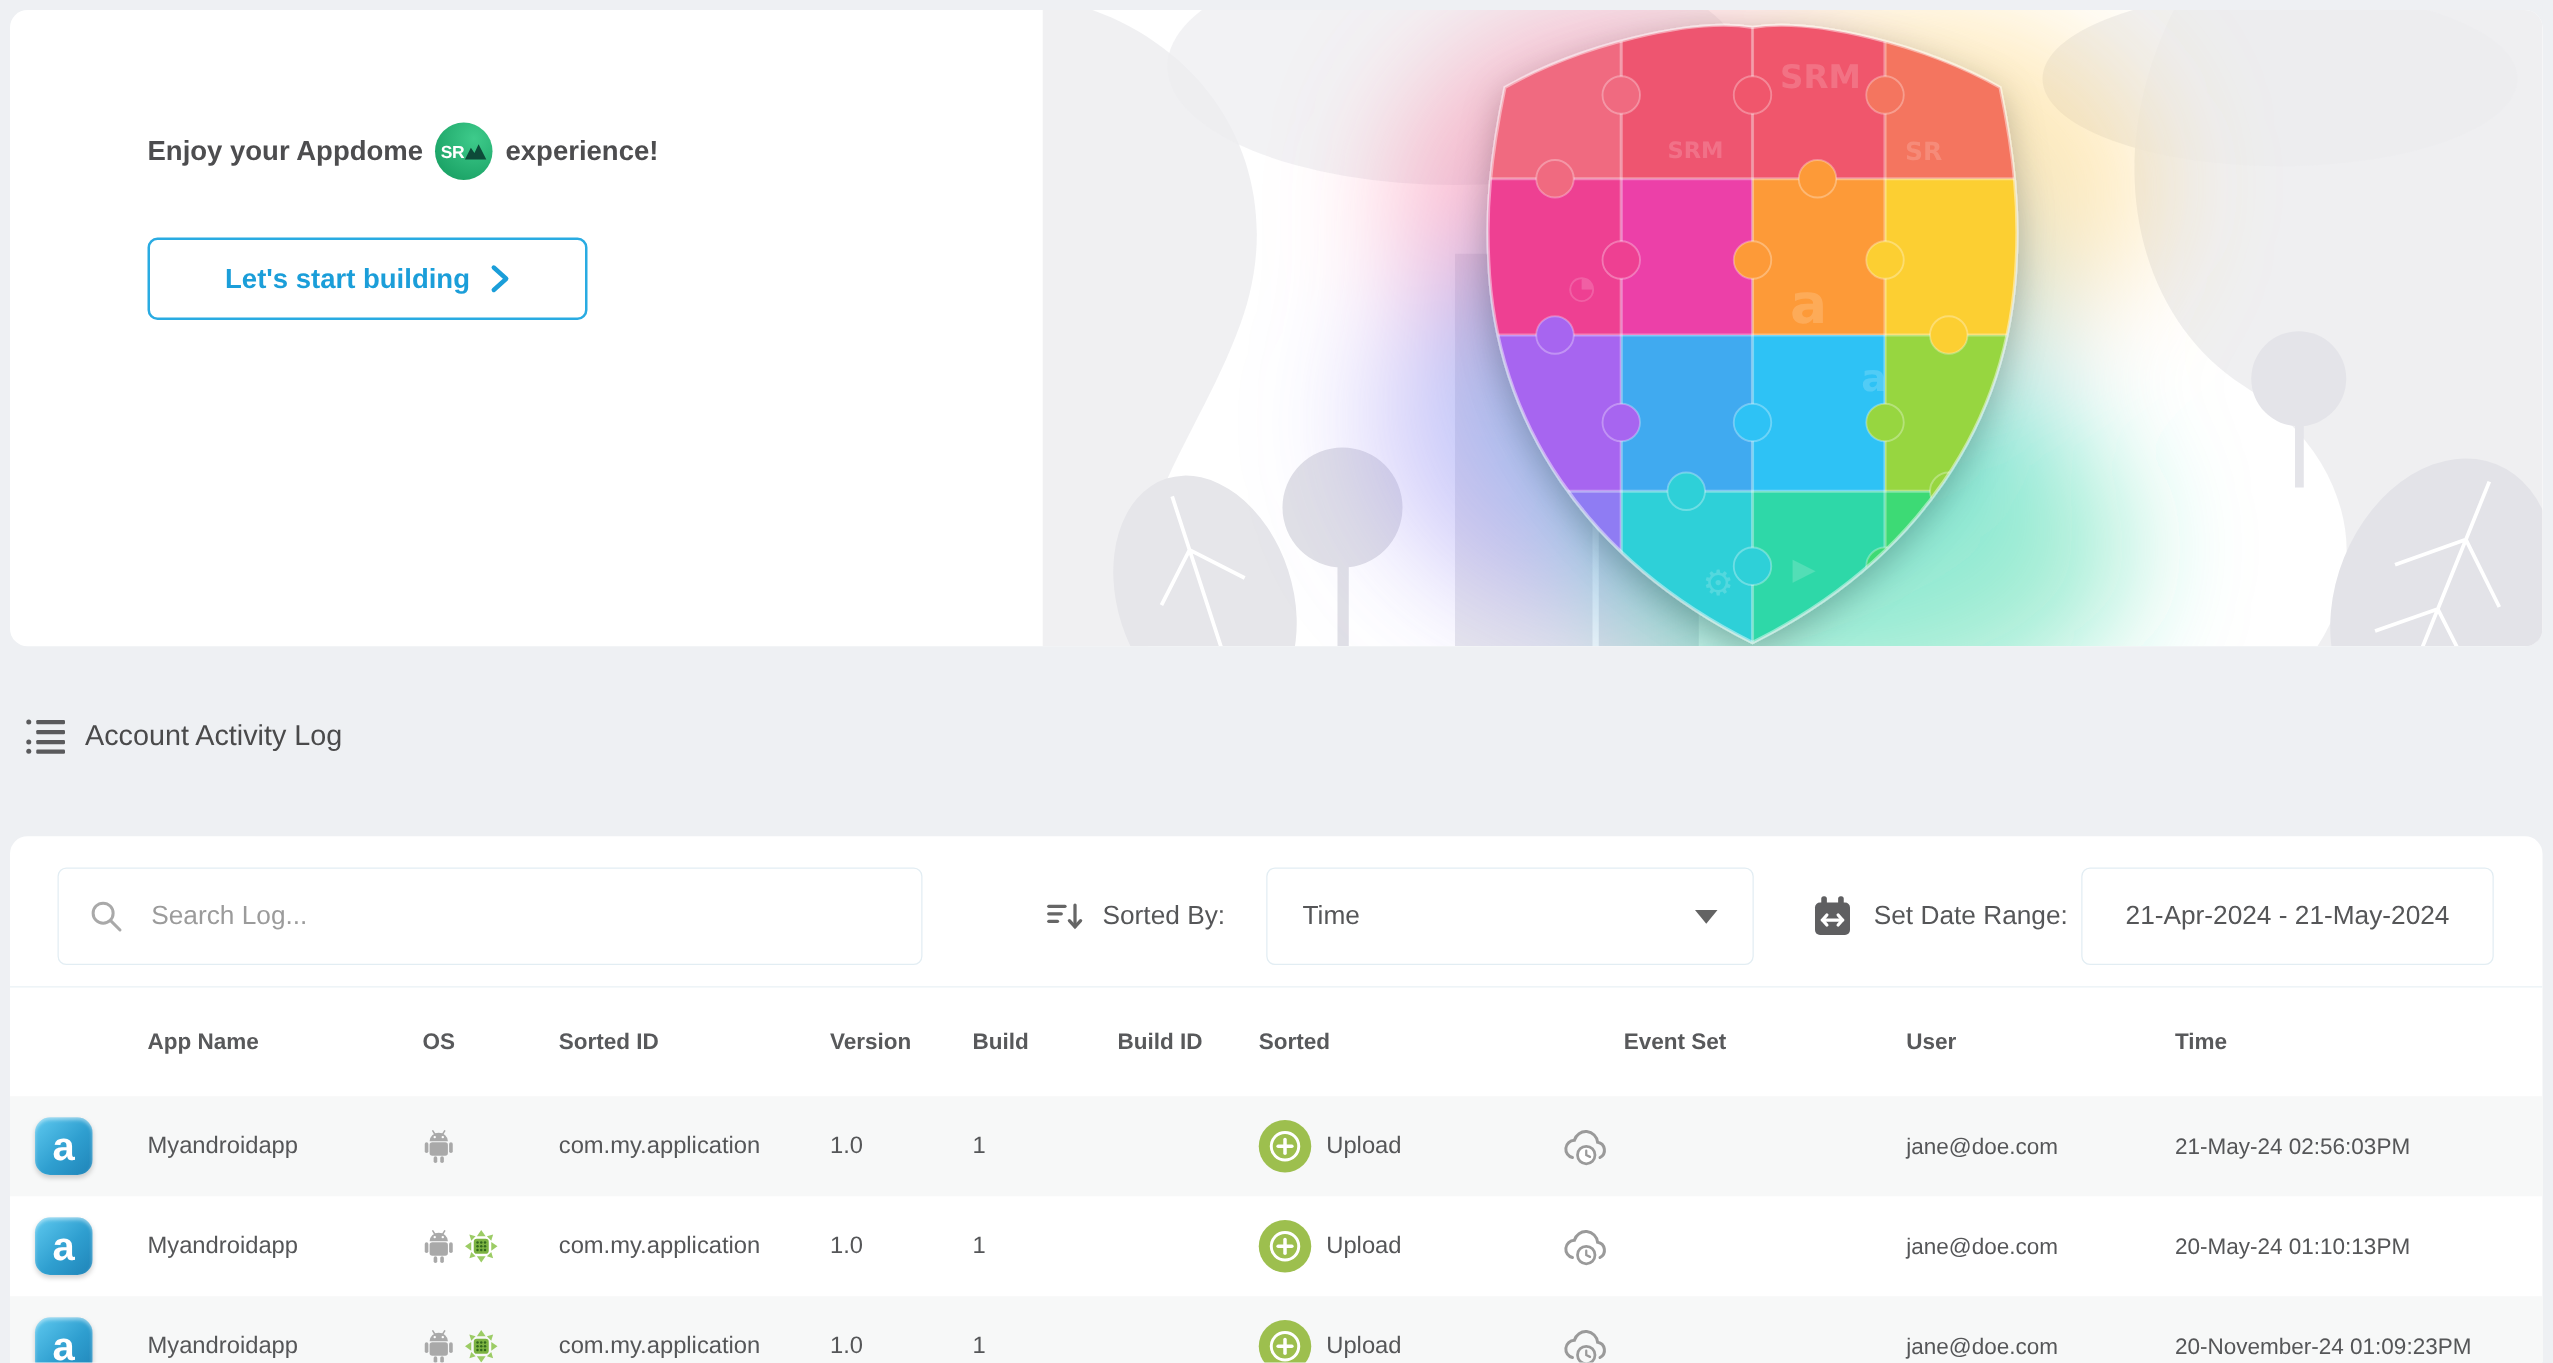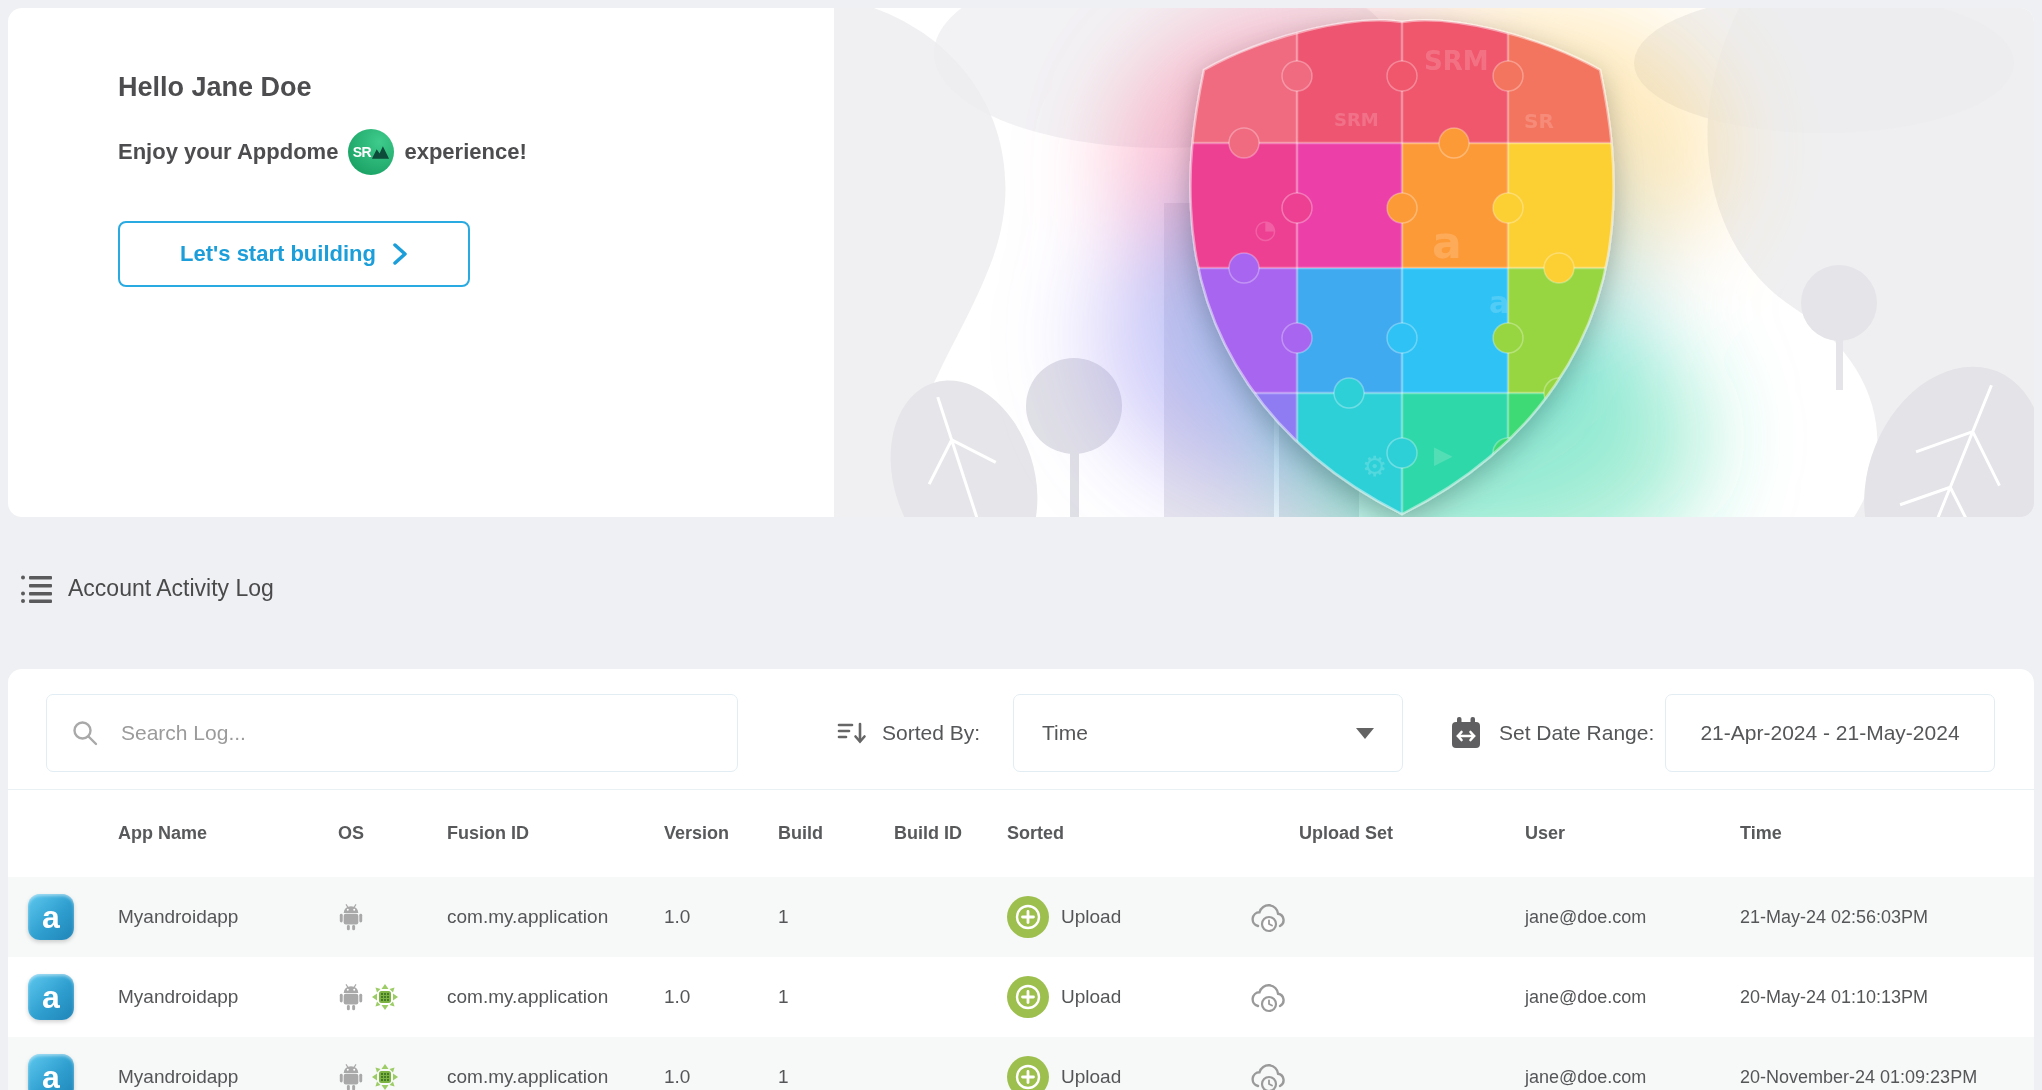--- a/index.html
+++ b/index.html
@@ -206,21 +206,20 @@
           <text x="528" y="468" font-size="28">⚙</text>
           <text x="420" y="230" font-size="26">◔</text>
           <text x="425" y="455" font-size="24">☺</text>
         </g>
       </g>
       <path d="M370,62 C430,28 520,6 568,14 C616,6 706,28 766,62 C778,120 781,160 779,200 C774,330 700,440 568,506 C436,440 362,330 357,200 C355,160 358,120 370,62 Z" fill="none" stroke="rgba(255,255,255,0.45)" stroke-width="2.5"></path>
     </g>
   </svg>
 
   <div class="hero-text">
-    <h1 class="hero-greeting">Hello Jane Doe</h1>
 
     <div class="hero-subtitle">
       <span>Enjoy your Appdome</span>
       <span class="srm-badge">
         <span class="sr">SR</span>
         <svg width="19" height="15" viewBox="0 0 20 15">
           <path d="M1,14 L6,4 L9,8.5 L12.5,1 L19,14 Z" fill="#0d4a39"></path>
         </svg>
       </span>
       <span>experience!</span>
@@ -296,26 +295,26 @@
   <div class="date-box">
     <span>21-Apr-2024 - 21-May-2024</span>
   </div>
 
   <div class="controls-divider"></div>
 
   <div class="thead grid-row">
     <div></div>
     <div>App Name</div>
     <div>OS</div>
-    <div>Fusion ID</div>
+    <div>Sorted ID</div>
     <div>Version</div>
     <div>Build</div>
     <div>Build ID</div>
     <div>Sorted</div>
-    <div class="th-fusion">Upload Set</div>
+    <div class="th-fusion">Event Set</div>
     <div>User</div>
     <div>Time</div>
   </div>
 
   <div class="tbody">
 
     <div class="trow grid-row striped">
       <div>
           <div class="app-icon">
             <span>a</span>

